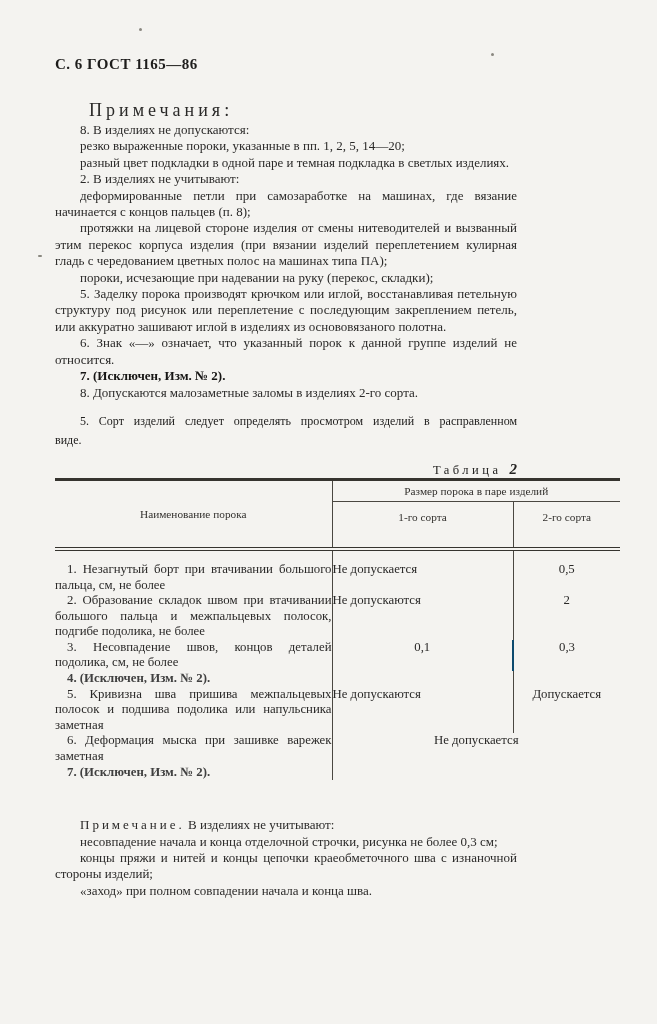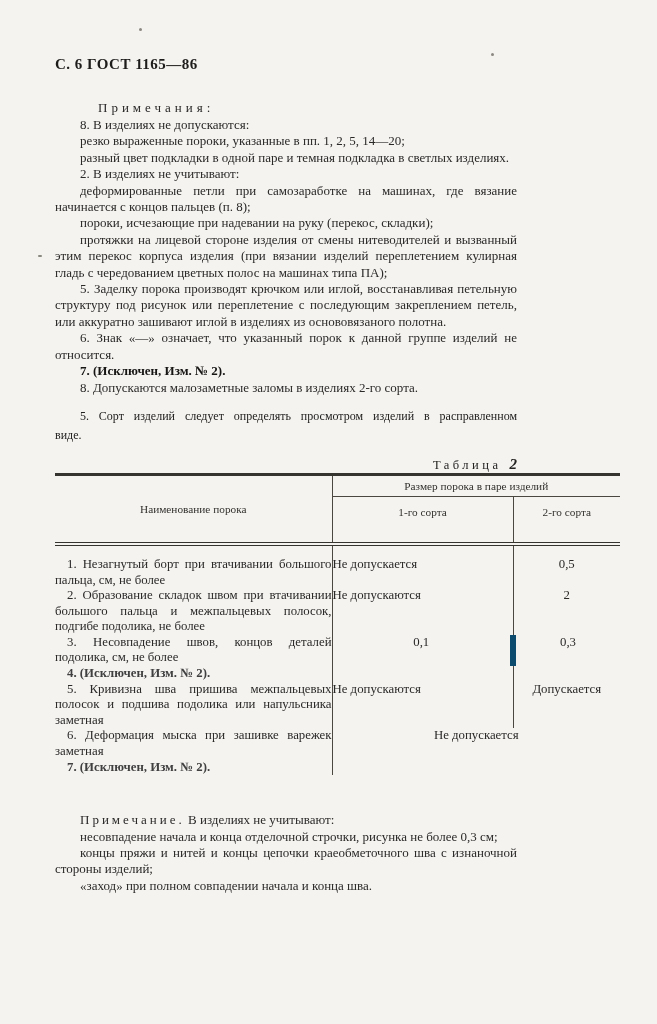--- a/index.html
+++ b/index.html
@@ -16,21 +16,21 @@
     padding:48px 37px 0 55px;
     box-sizing:border-box;
   }
   
   .doc-header{
     font-weight:bold;font-size:15px;letter-spacing:0.5px;color:#1d1c1b;
     margin-bottom:27px;
   }
   
   .notes-title{
-    letter-spacing:4px;font-size:13px;margin-left:43px;margin-bottom:1px;color:#2a2928;
+    letter-spacing:4px;font-size:18px;margin-left:34px;margin-bottom:1px;color:#2a2928;
   }
   .para{
     font-size:13px;line-height:16.4px;text-align:justify;
     text-indent:25px;margin:0;color:#2a2928;
   }
   .para.bold{font-weight:bold;color:#161514;}
   
   .clause5{
     font-size:12px;line-height:19.5px;text-align:justify;text-indent:25px;
     word-spacing:3px;margin:11px 0 0 0;color:#222120;
@@ -61,21 +61,21 @@
   th.g1-h{border-right:1px solid #4a4741;}
   table.defects td{
     vertical-align:top;line-height:15.6px;padding:0;
   }
   td.dname{
     border-right:1px solid #4a4741;
     text-align:justify;text-indent:12px;padding-right:8px;
   }
   td.dname.bold{font-weight:bold;color:#404040;}
   td.v-left{padding-left:14px;border-right:1px solid #4a4741;}
-  td.v-center{text-align:center;border-right:6px solid #0c4a6e;}
+  td.v-center{text-align:center;border-right:2px solid #0c4a6e;}
   td.v-last{text-align:center;}
   td.v-span{text-align:center;}
   tbody tr.first td{padding-top:11px;}
   tbody td{padding-top:1px;}
   
   .footnote{margin-top:37px;}
   .fn-head{font-size:13px;line-height:16.4px;text-indent:25px;margin:0;color:#2a2928;}
   .fn-label{letter-spacing:3px;}
   
   .speck{position:absolute;background:#8a8880;border-radius:50%;}
@@ -90,22 +90,22 @@
 
   <div class="doc-header">С. 6 ГОСТ 1165—86</div>
 
   <div>
     <div class="notes-title">Примечания:</div>
     <p class="para">8. В изделиях не допускаются:</p>
     <p class="para">резко выраженные пороки, указанные в пп. 1, 2, 5, 14—20;</p>
     <p class="para">разный цвет подкладки в одной паре и темная подкладка в светлых изделиях.</p>
     <p class="para">2. В изделиях не учитывают:</p>
     <p class="para">деформированные петли при самозаработке на машинах, где вязание начинается с концов пальцев (п. 8);</p>
+    <p class="para">протяжки на лицевой стороне изделия от смены нитеводителей и вызванный этим перекос корпуса изделия (при вязании изделий переплетением кулирная гладь с чередованием цветных полос на машинах типа ПА);</p>
     <p class="para">пороки, исчезающие при надевании на руку (перекос, складки);</p>
-    <p class="para">протяжки на лицевой стороне изделия от смены нитеводителей и вызванный этим перекос корпуса изделия (при вязании изделий переплетением кулирная гладь с чередованием цветных полос на машинах типа ПА);</p>
     <p class="para">5. Заделку порока производят крючком или иглой, восстанавливая петельную структуру под рисунок или переплетение с последующим закреплением петель, или аккуратно зашивают иглой в изделиях из основовязаного полотна.</p>
     <p class="para">6. Знак «—» означает, что указанный порок к данной группе изделий не относится.</p>
     <p class="para bold">7. (Исключен, Изм. № 2).</p>
     <p class="para">8. Допускаются малозаметные заломы в изделиях 2-го сорта.</p>
   </div>
 
   <p class="clause5">5. Сорт изделий следует определять просмотром изделий в расправленном виде.</p>
 
   <div class="tcaption">
     <span class="tlabel">Таблица</span><span class="tnum">2</span>

